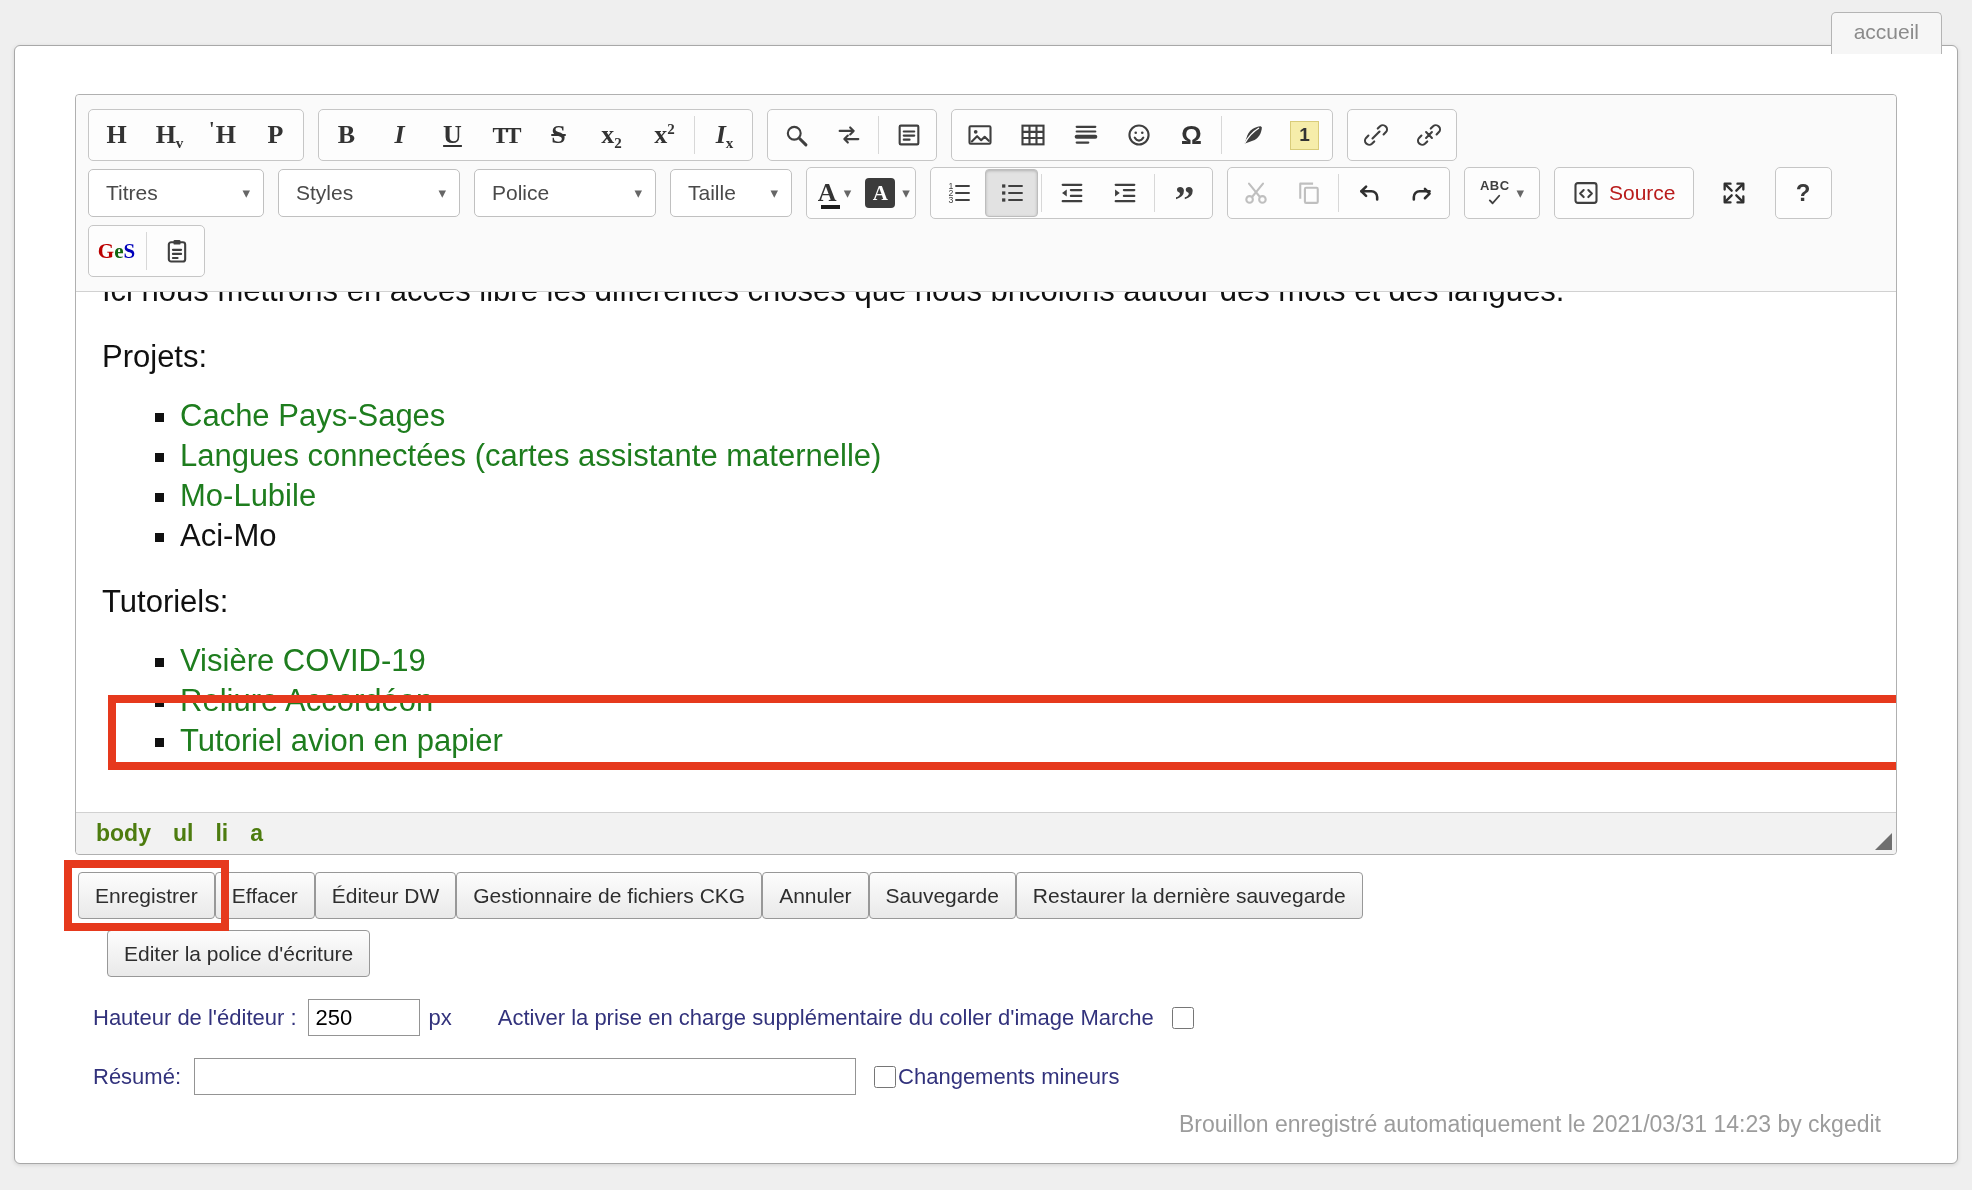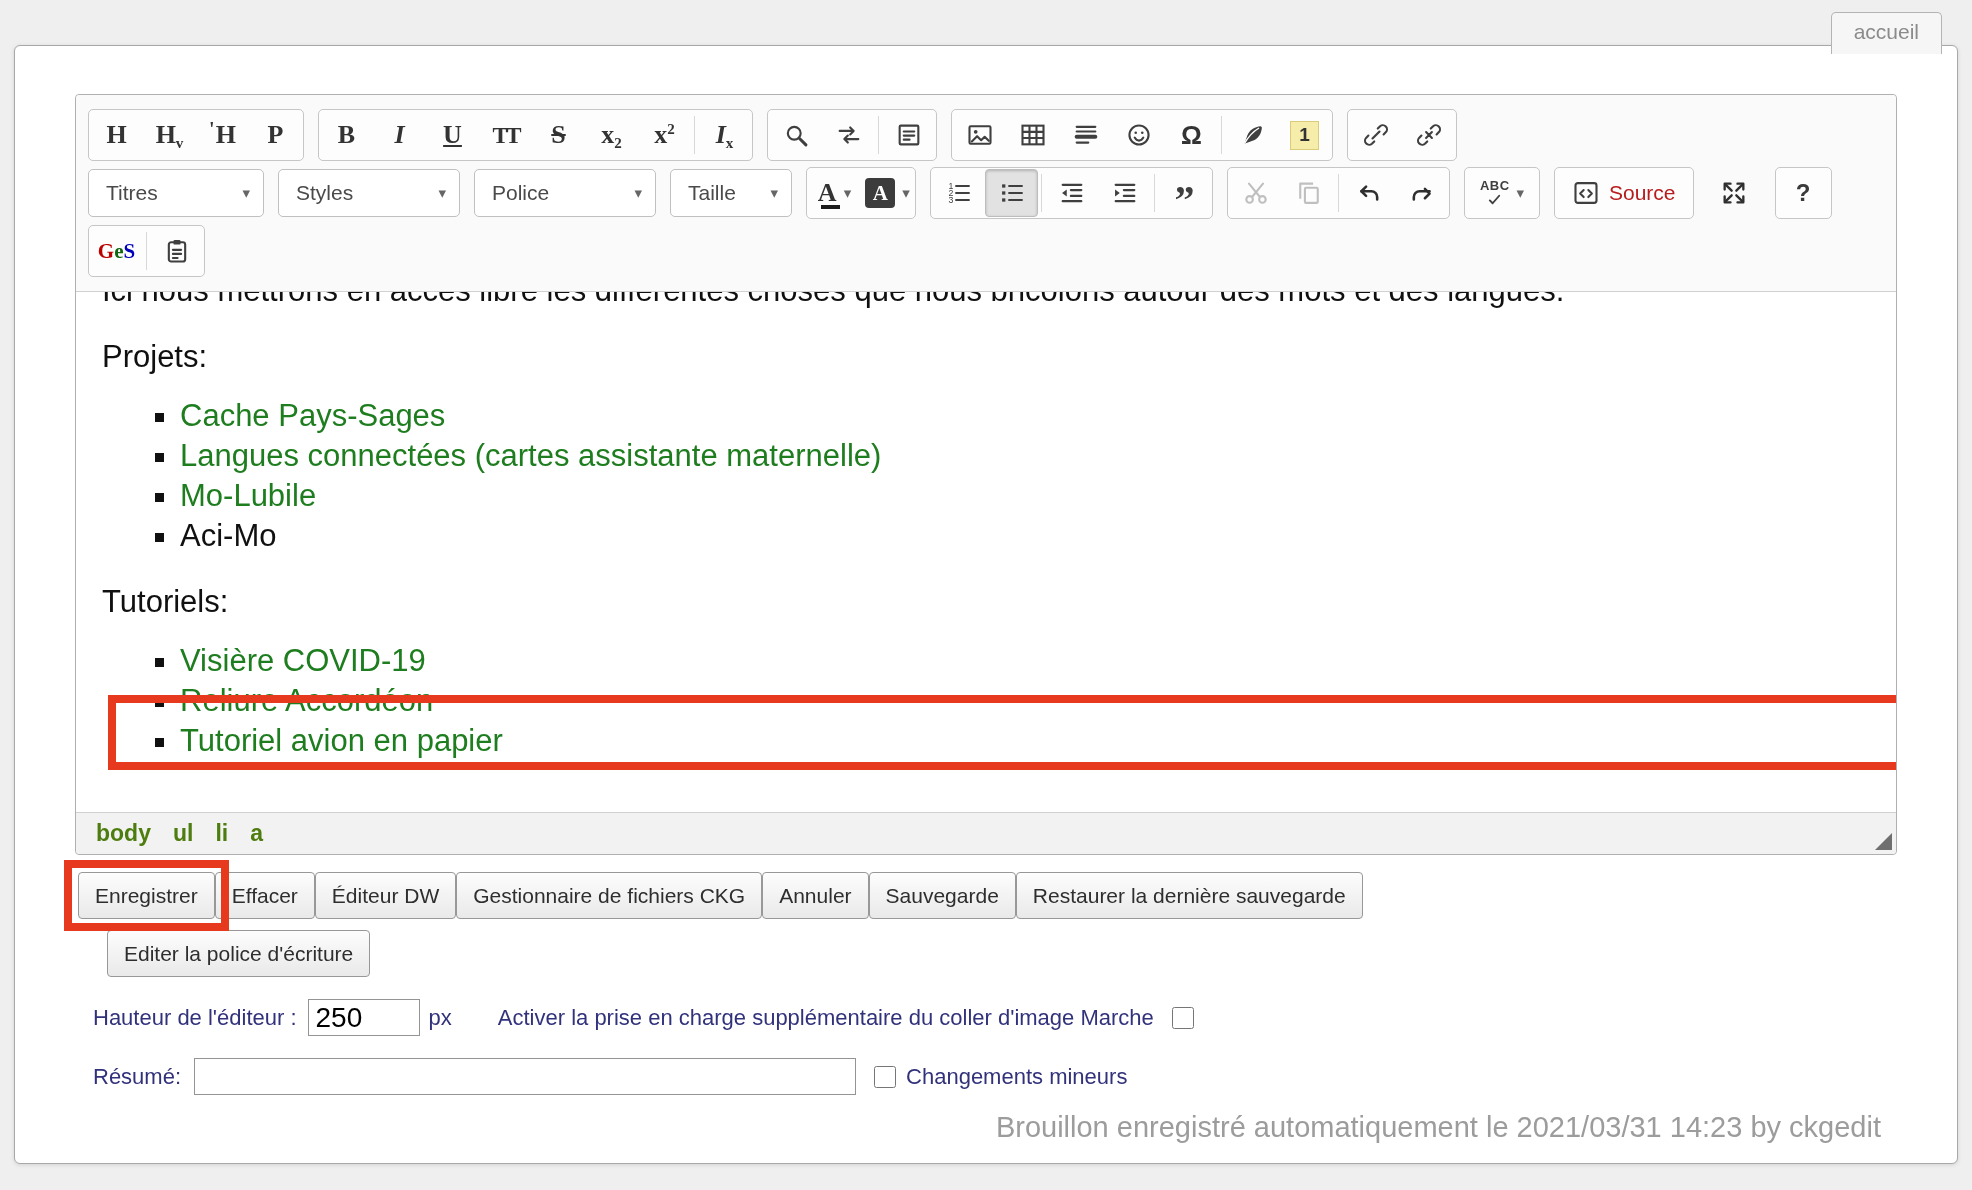--- a/index.html
+++ b/index.html
@@ -79,26 +79,26 @@
   .gripper{position:absolute;right:4px;bottom:4px;width:0;height:0;border-left:17px solid transparent;border-bottom:17px solid #6f6f6f;cursor:nwse-resize}
 
   
   .actions{margin:17px 60px 0 63px;display:flex;flex-wrap:wrap;align-items:center}
   .actions2{margin:11px 60px 0 92px}
   .abtn{background:linear-gradient(#fdfdfd,#e9e9e9);border:1px solid #989898;border-radius:4px;height:47px;padding:0 16px;
         font-size:21px;color:#2e2e2e;display:inline-flex;align-items:center;cursor:pointer;white-space:nowrap}
 
   
   .formline{margin:22px 60px 0 78px;display:flex;align-items:center;font-size:22px;color:#32327c}
-  .hinput{width:112px;height:37px;border:1px solid #949494;font-size:28px;padding:2px 7px;margin:0 9px 0 11px;font-family:"Liberation Sans",sans-serif}
+  .hinput{width:112px;height:37px;border:1px solid #949494;font-size:22px;padding:2px 7px;margin:0 9px 0 11px;font-family:"Liberation Sans",sans-serif}
   .toggle-label{margin-left:46px}
   .cbox{width:22px;height:22px;margin-left:18px;cursor:pointer}
   .sinput{width:662px;height:37px;border:1px solid #949494;font-size:21px;padding:2px 8px;margin-left:13px;font-family:"Liberation Sans",sans-serif}
-  .minor{margin-left:10px}
-  .draft{margin:16px 76px 0 0;text-align:right;color:#9c9c9c;font-size:29px}
+  .minor{margin-left:2px}
+  .draft{margin:16px 76px 0 0;text-align:right;color:#9c9c9c;font-size:23px}
 </style>
 </head>
 <body>
 
 <div class="tab">accueil</div>
 
 <div class="panel">
 
   <div class="editor">
     <div class="cke-top">

